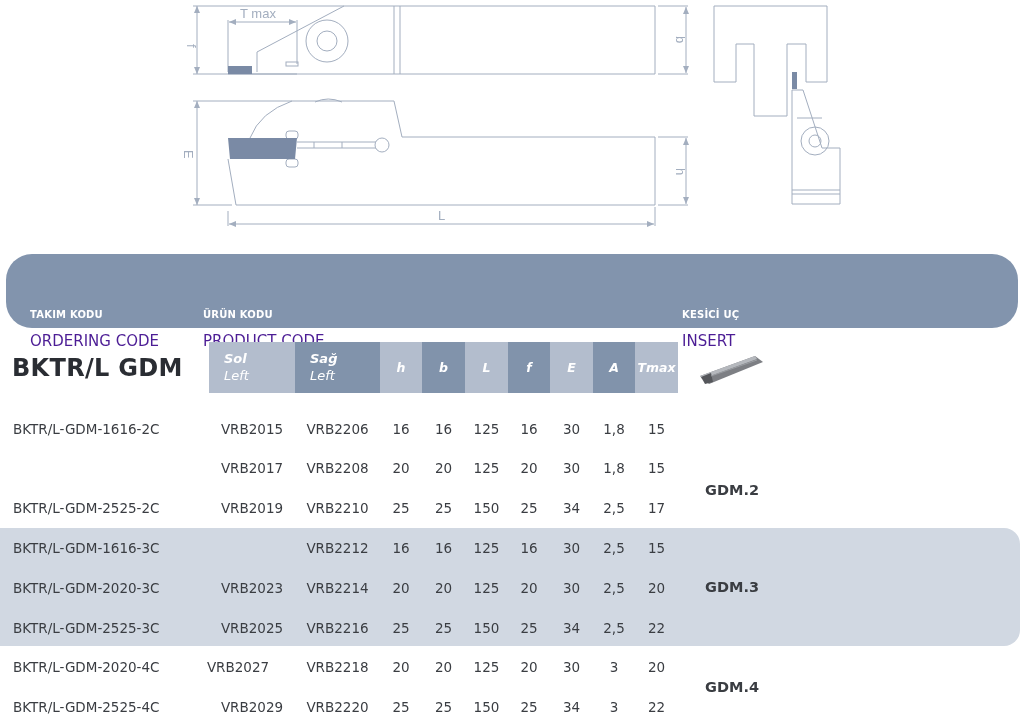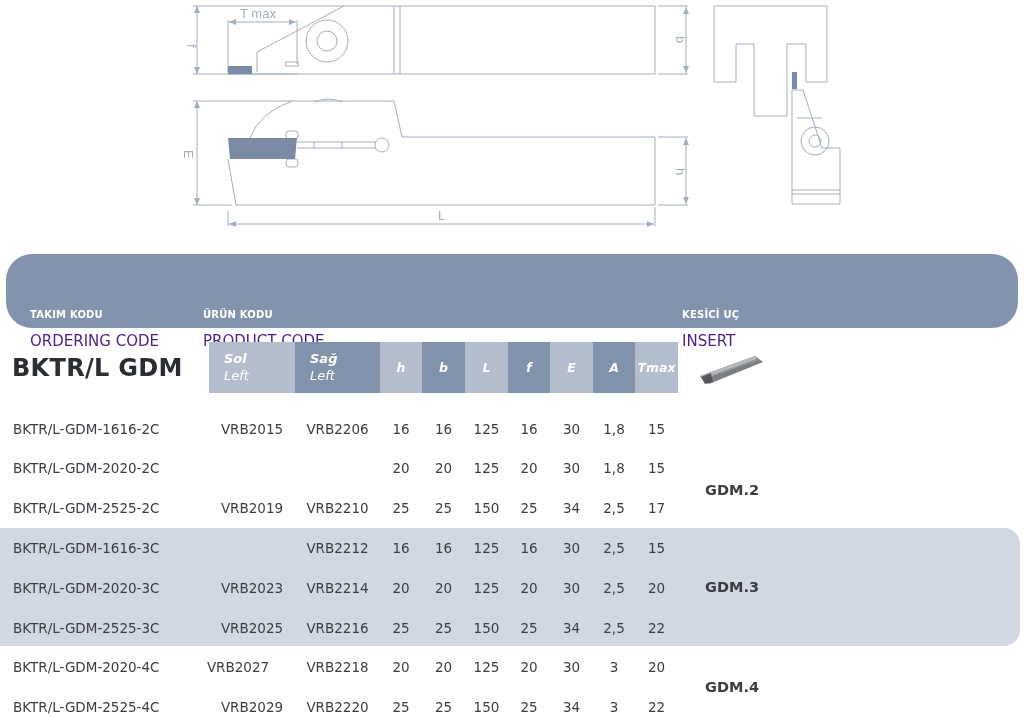--- a/index.html
+++ b/index.html
@@ -194,21 +194,22 @@
   <div class="cell" style="left:295px;width:85px">VRB2206</div>
   <div class="cell" style="left:380px;width:42px">16</div>
   <div class="cell" style="left:422px;width:43px">16</div>
   <div class="cell" style="left:465px;width:43px">125</div>
   <div class="cell" style="left:508px;width:42px">16</div>
   <div class="cell" style="left:550px;width:43px">30</div>
   <div class="cell" style="left:593px;width:42px">1,8</div>
   <div class="cell" style="left:635px;width:43px">15</div>
 </div>
 <div class="row" style="top:448px">
-  <div class="cell code">BKTR/L-GDM-2020-2C</div>
+  <div class="cell" style="left:209px;width:86px">VRB2017</div>
+  <div class="cell" style="left:295px;width:85px">VRB2208</div>
   <div class="cell" style="left:380px;width:42px">20</div>
   <div class="cell" style="left:422px;width:43px">20</div>
   <div class="cell" style="left:465px;width:43px">125</div>
   <div class="cell" style="left:508px;width:42px">20</div>
   <div class="cell" style="left:550px;width:43px">30</div>
   <div class="cell" style="left:593px;width:42px">1,8</div>
   <div class="cell" style="left:635px;width:43px">15</div>
 </div>
 <div class="row" style="top:488px">
   <div class="cell code">BKTR/L-GDM-2525-2C</div>

